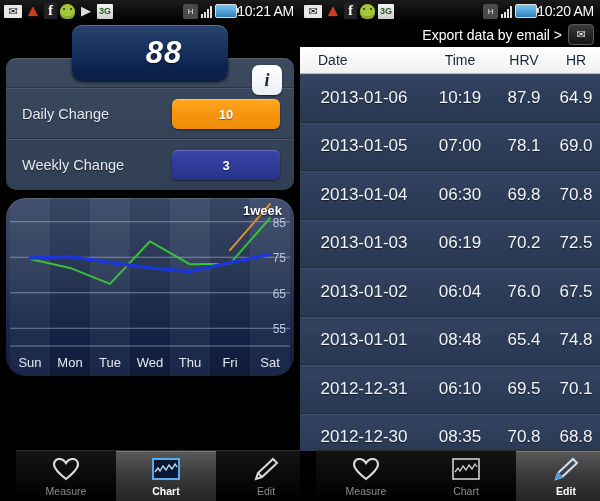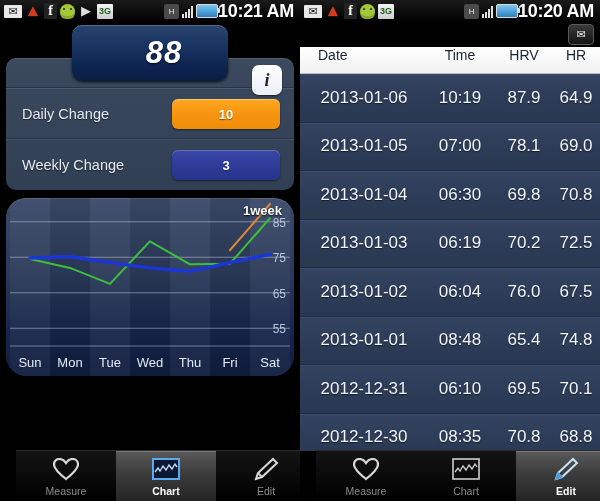--- a/index.html
+++ b/index.html
@@ -41,22 +41,22 @@
     box-sizing: border-box;
   }
   .statusbar .sb-icons {
     display: flex;
     align-items: center;
     gap: 3px;
   }
   .statusbar .spacer { flex: 1 1 auto; }
   .sb-clock {
     color: #fff;
-    font-size: 18px;
-    font-weight: bold;
+    font-size: 14px;
+    font-weight: normal;
     letter-spacing: -0.3px;
     padding-right: 2px;
     text-shadow: 0 1px 1px #000;
   }
   .ic {
     display: inline-block;
     position: relative;
     width: 16px;
     height: 16px;
     line-height: 16px;
@@ -299,21 +299,21 @@
   }
 
   
   .table {
     background: #2c3b56;
     height: 404px;
     overflow: hidden;
   }
   .thead {
     display: flex;
-    align-items: flex-start;
+    align-items: center;
     height: 26px;
     background: linear-gradient(#ffffff,#f1f1f1);
     border-bottom: 1px solid #b9b9b9;
   }
   .thead .th {
     color: #1a2330;
     font-size: 14px;
     text-align: center;
     text-shadow: 0 1px 0 #fff;
   }
@@ -517,20 +517,21 @@
             <i></i>
             <i></i>
             <i></i>
           </span>
         <span class="ic-batt"></span>
       </div>
       <div class="sb-clock">10:20 AM</div>
     </div>
 
     <div class="export-bar">
+      <span class="export-text">Export data by email &gt;</span>
       <span class="export-icon">✉</span>
     </div>
 
     <div class="table">
       <div class="thead">
         <span class="th c-date">Date</span>
         <span class="th c-time">Time</span>
         <span class="th c-hrv">HRV</span>
         <span class="th c-hr">HR</span>
       </div>

